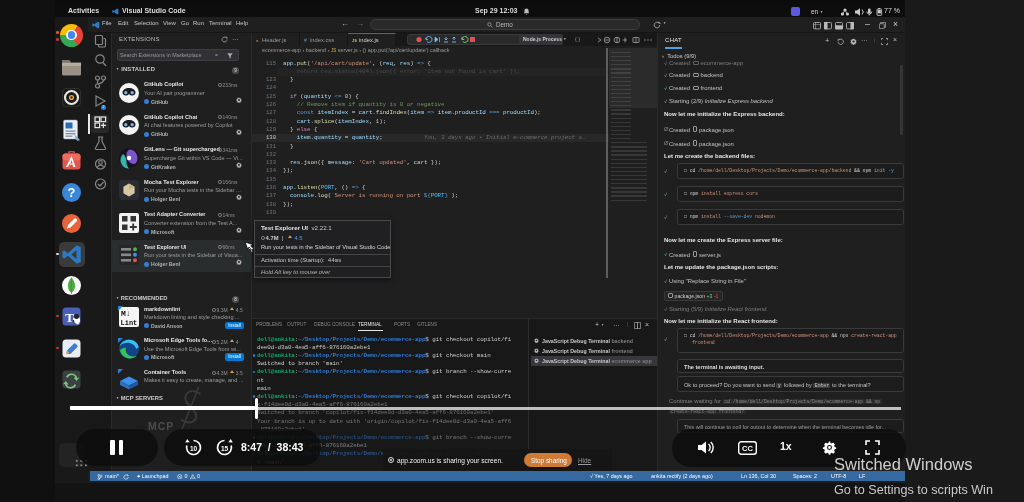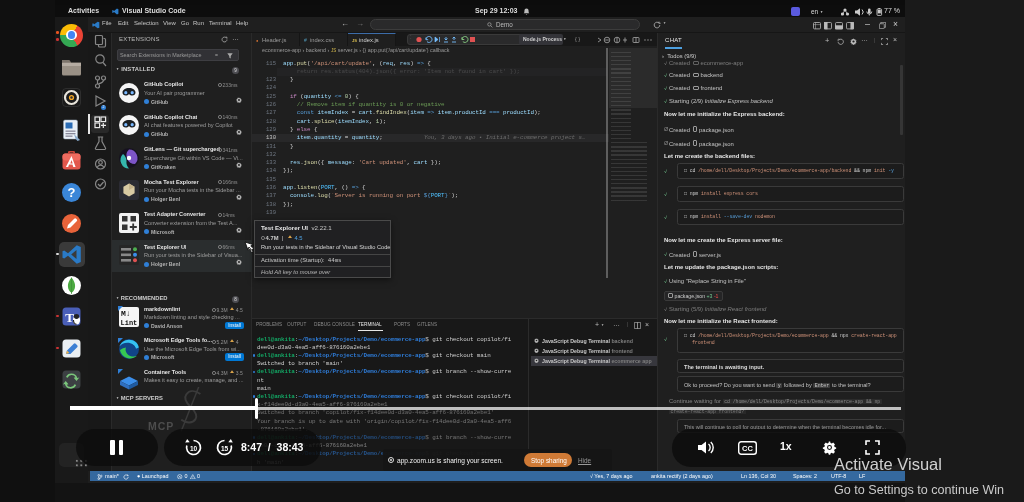--- a/index.html
+++ b/index.html
@@ -621,13 +621,13 @@
 <svg class="ab" style="left:865px;top:440px;z-index:13" width="15" height="15" viewBox="0 0 15 15" fill="none" stroke="#fff" stroke-width="1.6">
     <path d="M5 1H1v4M10 1h4v4M5 14H1v-4M10 14h4v-4"></path>
   </svg>
 <div class="ab" style="left:383px;top:449px;width:229px;height:22px;background:rgba(22,22,22,0.97);border-radius:2px;z-index:14"></div>
 <div class="ab" style="left:388px;top:456.5px;width:6px;height:6px;border:1px solid #ddd;border-radius:50%;z-index:15"></div>
 <div class="ab" style="left:390px;top:458.5px;width:2px;height:2px;background:#ddd;border-radius:50%;z-index:15"></div>
 <div class="ab" style="left:397px;top:456.5px;font-size:6.6px;line-height:8.6px;color:#f0f0f0;white-space:nowrap;z-index:15">app.zoom.us is sharing your screen.</div>
 <div class="ab" style="left:524px;top:452.5px;width:48px;height:14.5px;background:#cf7a36;border-radius:7px;z-index:15"></div>
 <div class="ab" style="left:531px;top:456.5px;font-size:6.4px;line-height:8.4px;color:#fff;white-space:nowrap;z-index:16">Stop sharing</div>
 <div class="ab" style="left:578px;top:456.5px;font-size:6.4px;line-height:8.4px;color:#9a9a9a;white-space:nowrap;text-decoration:underline;z-index:15">Hide</div>
-<div class="ab" style="left:834px;top:455px;font-size:16.5px;line-height:18.5px;color:rgba(218,218,218,0.95);white-space:nowrap;z-index:20">Activate Visual</div>
-<div class="ab" style="left:834px;top:483px;font-size:12.6px;line-height:14.6px;color:rgba(212,212,212,0.95);white-space:nowrap;z-index:20">Go to Settings to continue Win</div>
+<div class="ab" style="left:834px;top:455px;font-size:16.5px;line-height:18.5px;color:rgba(218,218,218,0.95);white-space:nowrap;z-index:20">Switched Windows</div>
+<div class="ab" style="left:834px;top:483px;font-size:12.6px;line-height:14.6px;color:rgba(212,212,212,0.95);white-space:nowrap;z-index:20">Go to Settings to scripts Win</div>
 </body></html>

